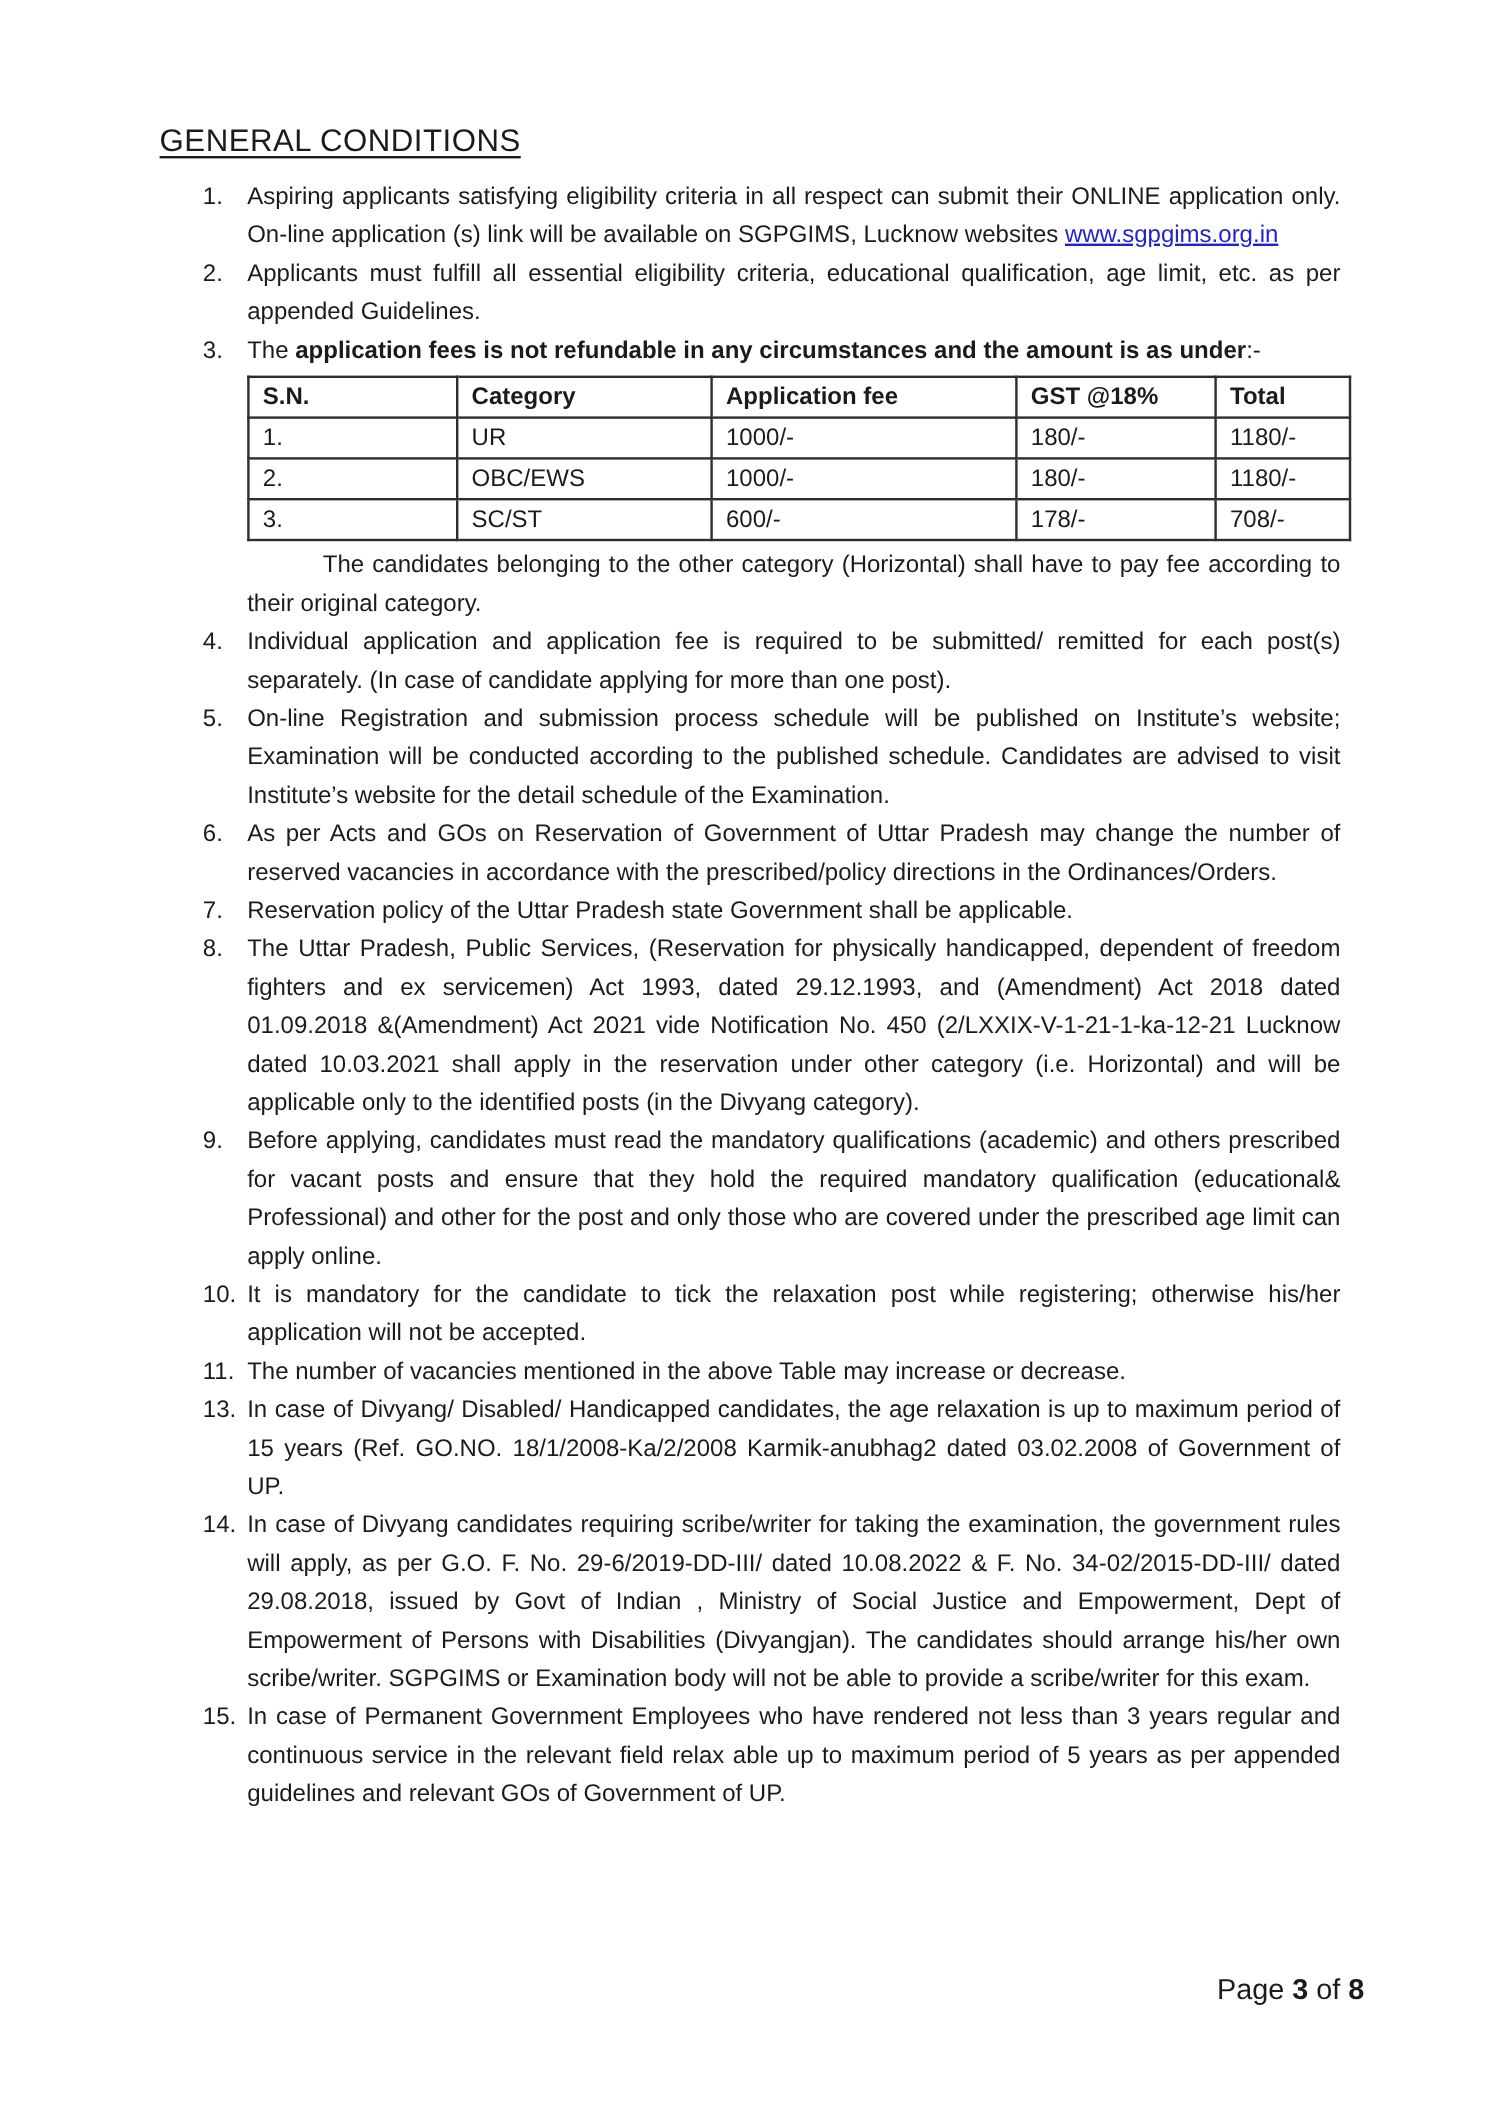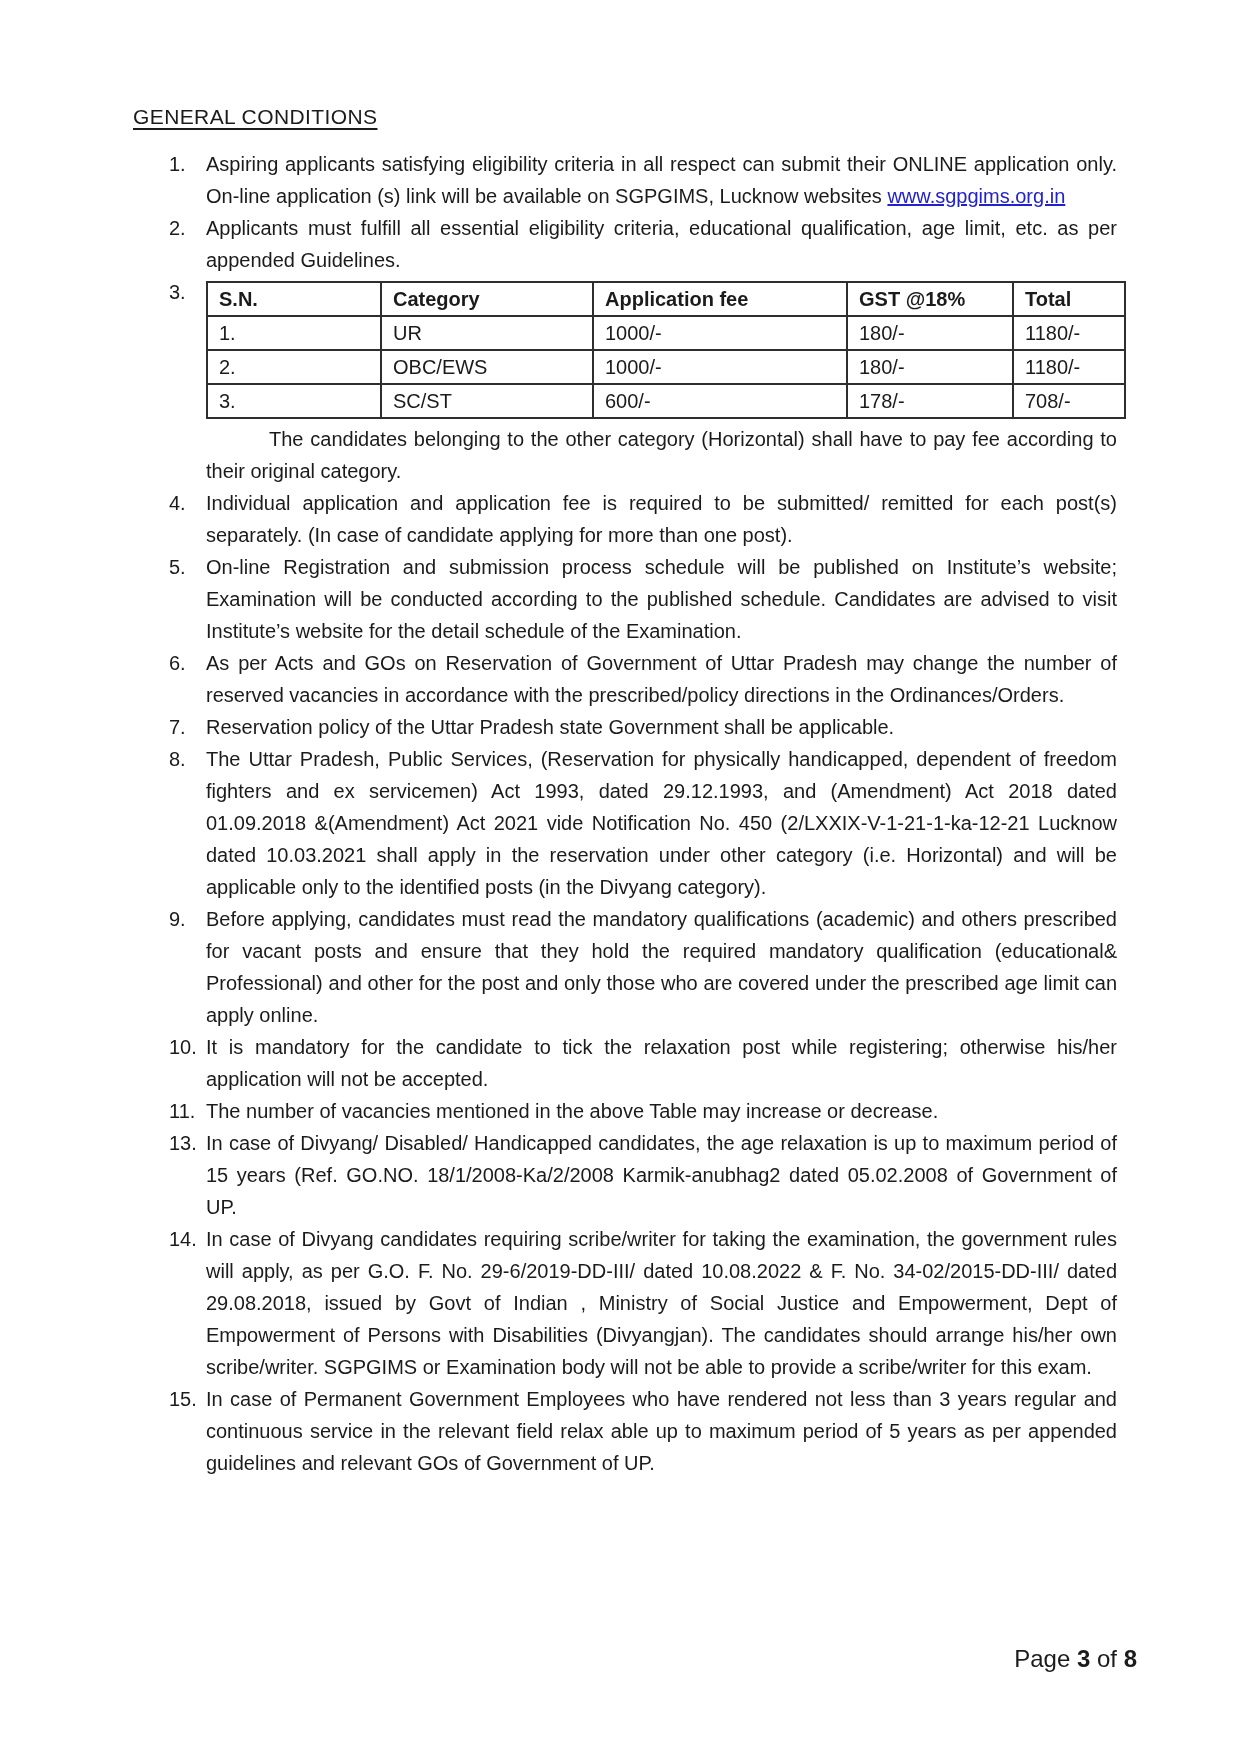--- a/index.html
+++ b/index.html
@@ -16,21 +16,21 @@
     background: #ffffff;
     color: var(--ink);
     overflow: hidden;
   }
   .content {
     position: absolute;
     left: 133px; top: 104px;
     width: 984px;
   }
   .heading {
-    font-size: 21px;
+    font-size: 26px;
     font-weight: 400;
     letter-spacing: 0.4px;
     text-decoration: underline;
     text-underline-offset: 4px;
     margin: 0 0 18px 0;
     line-height: 26px;
   }
   .list { font-size: 20px; line-height: 32px; }
   .item { display: flex; align-items: flex-start; }
   .item > .num {
@@ -102,20 +102,21 @@
       </div>
 
       <div class="item">
         <span class="num">2.</span>
         <span class="body">Applicants must fulfill all essential eligibility criteria, educational qualification, age limit, etc. as per appended Guidelines.</span>
       </div>
 
       <div class="item">
         <span class="num">3.</span>
         <div class="body">
+          <div class="lead"><span>The </span><b>application fees is not refundable in any circumstances and the amount is as under</b><span>:-</span></div>
 
           <table class="fee-table">
             <colgroup>
               <col class="col-sn">
                 <col class="col-cat">
                 <col class="col-fee">
                 <col class="col-gst">
                 <col class="col-total">
             </colgroup>
             <thead>
@@ -192,21 +193,21 @@
       </div>
 
       <div class="item">
         <span class="num">11.</span>
         <span class="body">The number of vacancies mentioned in the above Table may increase or decrease.</span>
       </div>
 
 
       <div class="item">
         <span class="num">13.</span>
-        <span class="body">In case of Divyang/ Disabled/ Handicapped candidates, the age relaxation is up to maximum period of 15 years (Ref. GO.NO. 18/1/2008-Ka/2/2008 Karmik-anubhag2 dated 05.02.2008 of Government of UP.</span>
+        <span class="body">In case of Divyang/ Disabled/ Handicapped candidates, the age relaxation is up to maximum period of 15 years (Ref. GO.NO. 18/1/2008-Ka/2/2008 Karmik-anubhag2 dated 03.02.2008 of Government of UP.</span>
       </div>
 
       <div class="item">
         <span class="num">14.</span>
         <span class="body">In case of Divyang candidates requiring scribe/writer for taking the examination, the government rules will apply, as per G.O. F. No. 29-6/2019-DD-III/ dated 10.08.2022 &amp; F. No. 34-02/2015-DD-III/ dated 29.08.2018, issued by Govt of Indian , Ministry of Social Justice and Empowerment, Dept of Empowerment of Persons with Disabilities (Divyangjan). The candidates should arrange his/her own scribe/writer. SGPGIMS or Examination body will not be able to provide a scribe/writer for this exam.</span>
       </div>
 
       <div class="item">
         <span class="num">15.</span>
         <span class="body">In case of Permanent Government Employees who have rendered not less than 3 years regular and continuous service in the relevant field relax able up to maximum period of 5 years as per appended guidelines and relevant GOs of Government of UP.</span>

